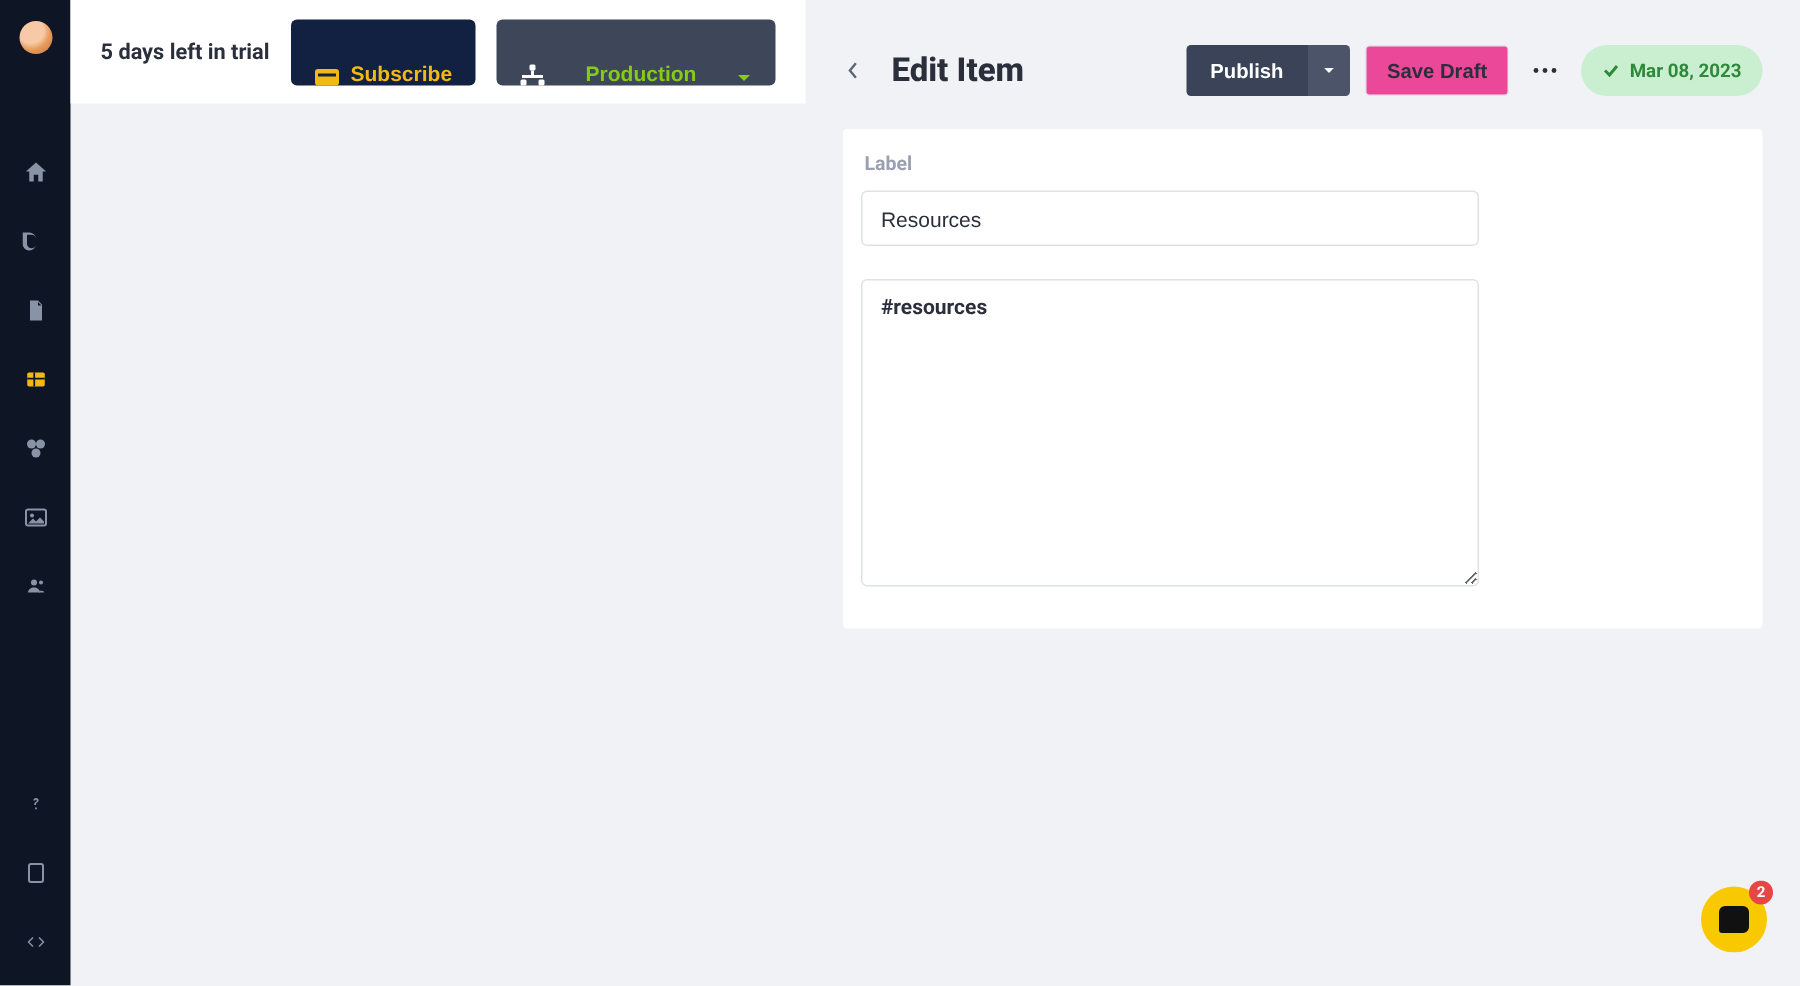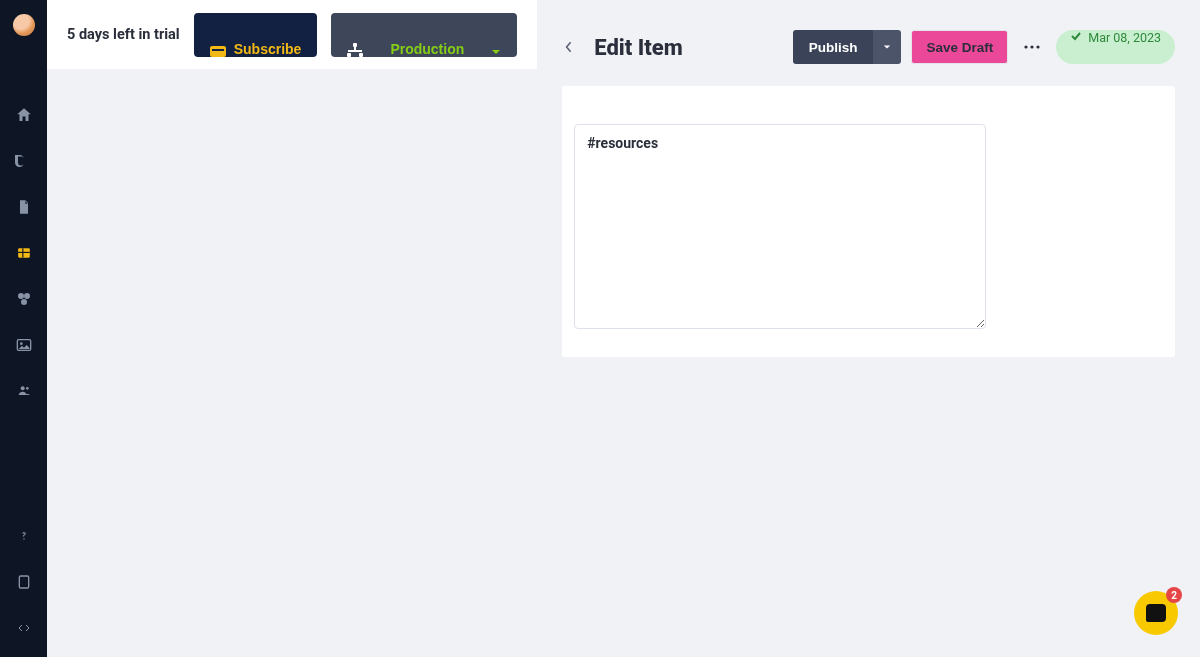--- a/index.html
+++ b/index.html
@@ -73,22 +73,22 @@
   background:#3a4358; color:#fff; height:34px; padding:0 16px; font-size:13.5px; font-weight:700;
   border:none; border-radius:3px 0 0 3px; cursor:pointer;
 }
 .btn-publish-dd {
   background:#4b5469; color:#fff; width:28px; height:34px; border:none;
   border-radius:0 3px 3px 0; cursor:pointer; display:flex;align-items:center;justify-content:center;
 }
 .btn-save { background:#ec4899; color:#2b2f3b; height:34px; padding:0 14px; border:1px solid #e2e5ec; border-radius:3px; font-size:13.5px; font-weight:700; cursor:pointer;}
 .more { width:28px; height:28px; display:flex;align-items:center;justify-content:center; color:#2b2f3b; cursor:pointer;}
 .status-pill {
-  background:#c9efd0; color:#2e8a3a; font-size:12.5px; font-weight:400;
-  display:inline-flex; gap:6px; height:34px; padding:0 14px; border-radius:17px;
+  background:#c9efd0; color:#2e8a3a; font-size:12.5px; font-weight:700;
+  display:inline-flex; align-items:center; gap:6px; height:34px; padding:0 14px; border-radius:17px;
 }
 .check { width:12px; height:12px; }
 
 .card { background:#fff; border-radius:3px; padding: 16px 12px 24px; }
 .field-label { font-size:13px; font-weight:700; color:#98a0b1; margin: 0 0 10px 2px; }
 .input {
   width:70%; max-width:810px; height:37px; border:1px solid #dde1ea; border-radius:4px;
   padding:0 12px; font-size:14px; color:#2b2f3b; outline:none;
 }
 .gap { height:22px; }
@@ -236,20 +236,22 @@
               <svg viewBox="0 0 12 12" width="12" height="12" fill="none" stroke="#2e8a3a" stroke-width="2">
                   <path d="M2 6l3 3 5-6"></path>
                 </svg>
             </span>
             <span>Mar 08, 2023</span>
           </span>
         </div>
       </div>
 
       <div class="card">
+        <div class="field-label">Label</div>
+        <input class="input" type="text" value="Resources" style="">
         <div class="gap"></div>
         <textarea class="textarea" style="">#resources</textarea>
       </div>
     </div>
   </div>
 </div>
 
 <div class="fab">
   <span class="bubble"></span>
   <span class="badge">2</span>

